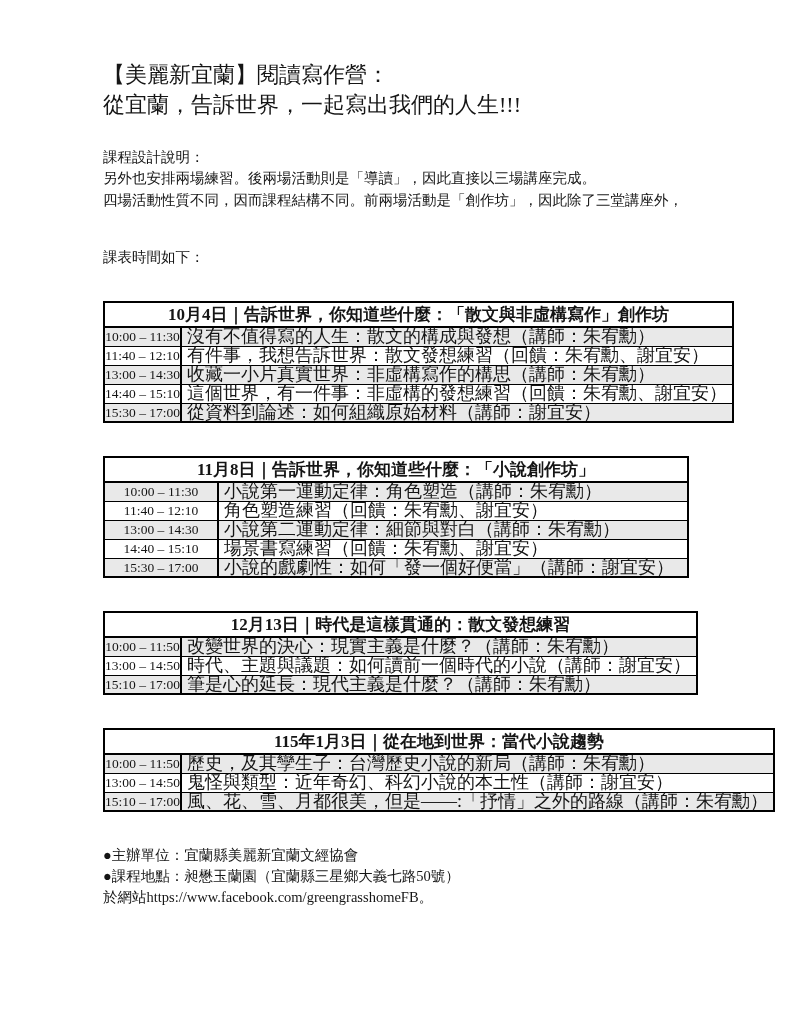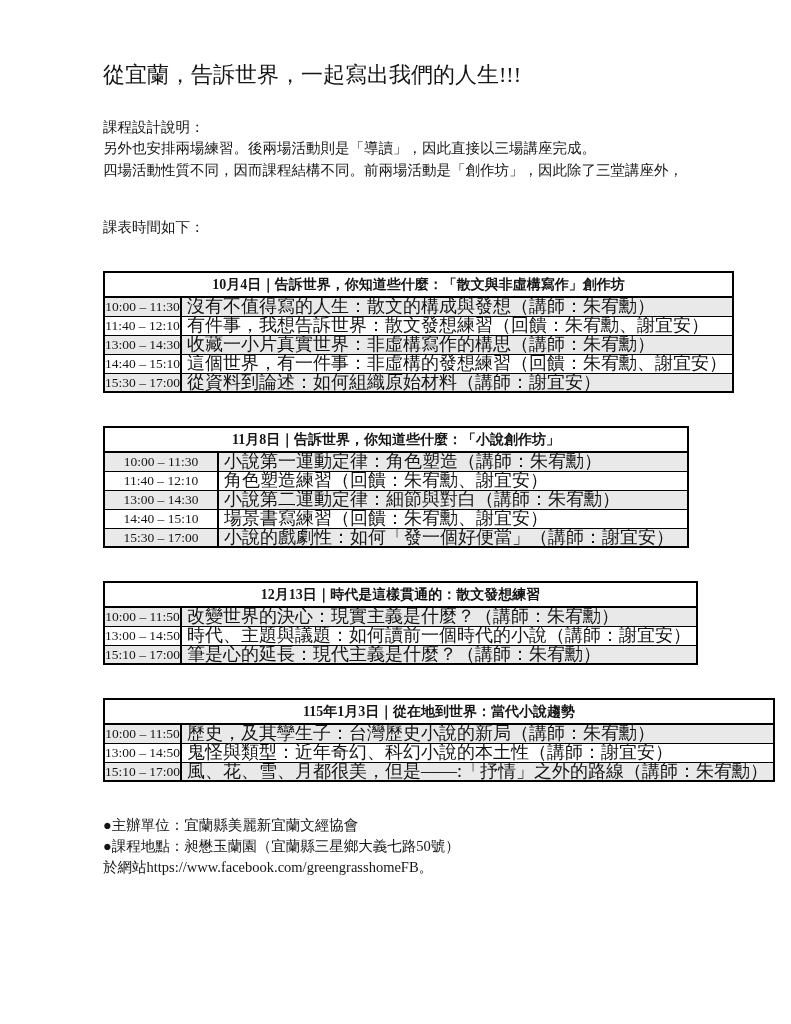--- a/index.html
+++ b/index.html
@@ -41,21 +41,21 @@
   }
   .tables-wrap { margin-top: 33px; }
   table.schedule {
     border-collapse: collapse;
     width: 586px;
     margin: 0 0 33px 0;
     border: 2px solid #000;
   }
   table.schedule th.tbl-title {
     border: 2px solid #000;
-    font-size: 14px;
+    font-size: 17px;
     font-weight: 700;
     height: 25px;
     text-align: center;
     padding: 0 2px;
     background: #ffffff;
   }
   table.schedule td {
     border: 1px solid #000;
     border-left-width: 2px;
     border-right-width: 2px;
@@ -79,20 +79,21 @@
     line-height: 21px;
   }
 </style>
 </head>
 <body>
 
 <div class="page">
   <div class="content">
 
     <h1 class="doc-title">
+      <div>【美麗新宜蘭】閱讀寫作營：</div>
       <div>從宜蘭，告訴世界，一起寫出我們的人生!!!</div>
     </h1>
 
     <div class="intro-heading">課程設計說明：</div>
     <div class="intro-line">另外也安排兩場練習。後兩場活動則是「導讀」，因此直接以三場講座完成。</div>
     <div class="intro-line">四場活動性質不同，因而課程結構不同。前兩場活動是「創作坊」，因此除了三堂講座外，</div>
 
     <div class="schedule-intro">課表時間如下：</div>
 
     <div class="tables-wrap">

